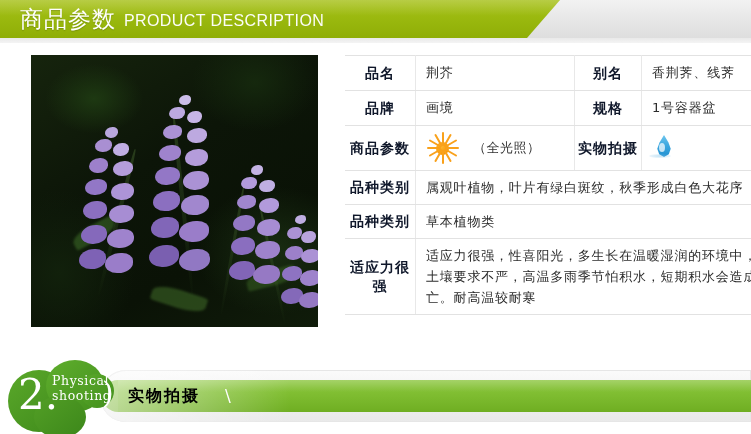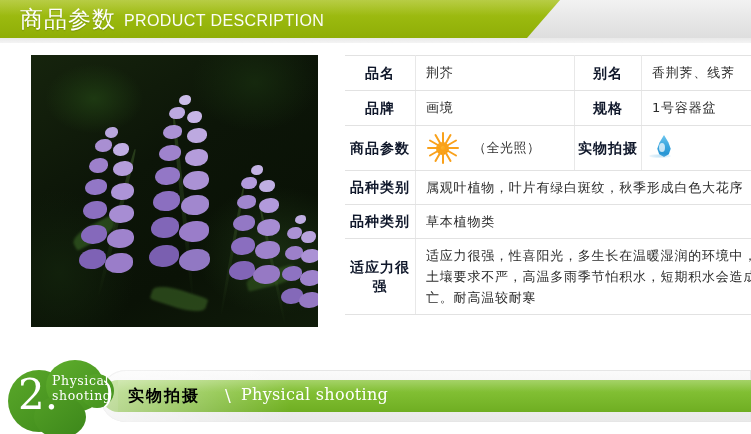--- a/index.html
+++ b/index.html
@@ -363,21 +363,20 @@
 </table>
 
 <div id="bottom-banner">
   <div id="bar-glass"></div>
   <div id="bar-cap"></div>
   <div id="bar-green"></div>
   <div id="bar-hilite"></div>
 
   <div id="bar-text-cn">实物拍摄</div>
   <div id="bar-text-sep">\</div>
-  <div id="bar-text-en">Physical shooting</div>
 
   <div id="badge-blob">
     <span class="blob-c" id="blob-a"></span>
     <span class="blob-c" id="blob-b"></span>
     <span class="blob-c" id="blob-c"></span>
     <span class="blob-c" id="blob-d"></span>
     <div id="badge-num">2.</div>
     <div id="badge-en">
       <span>Physical</span><br>
       <span>shooting</span>

